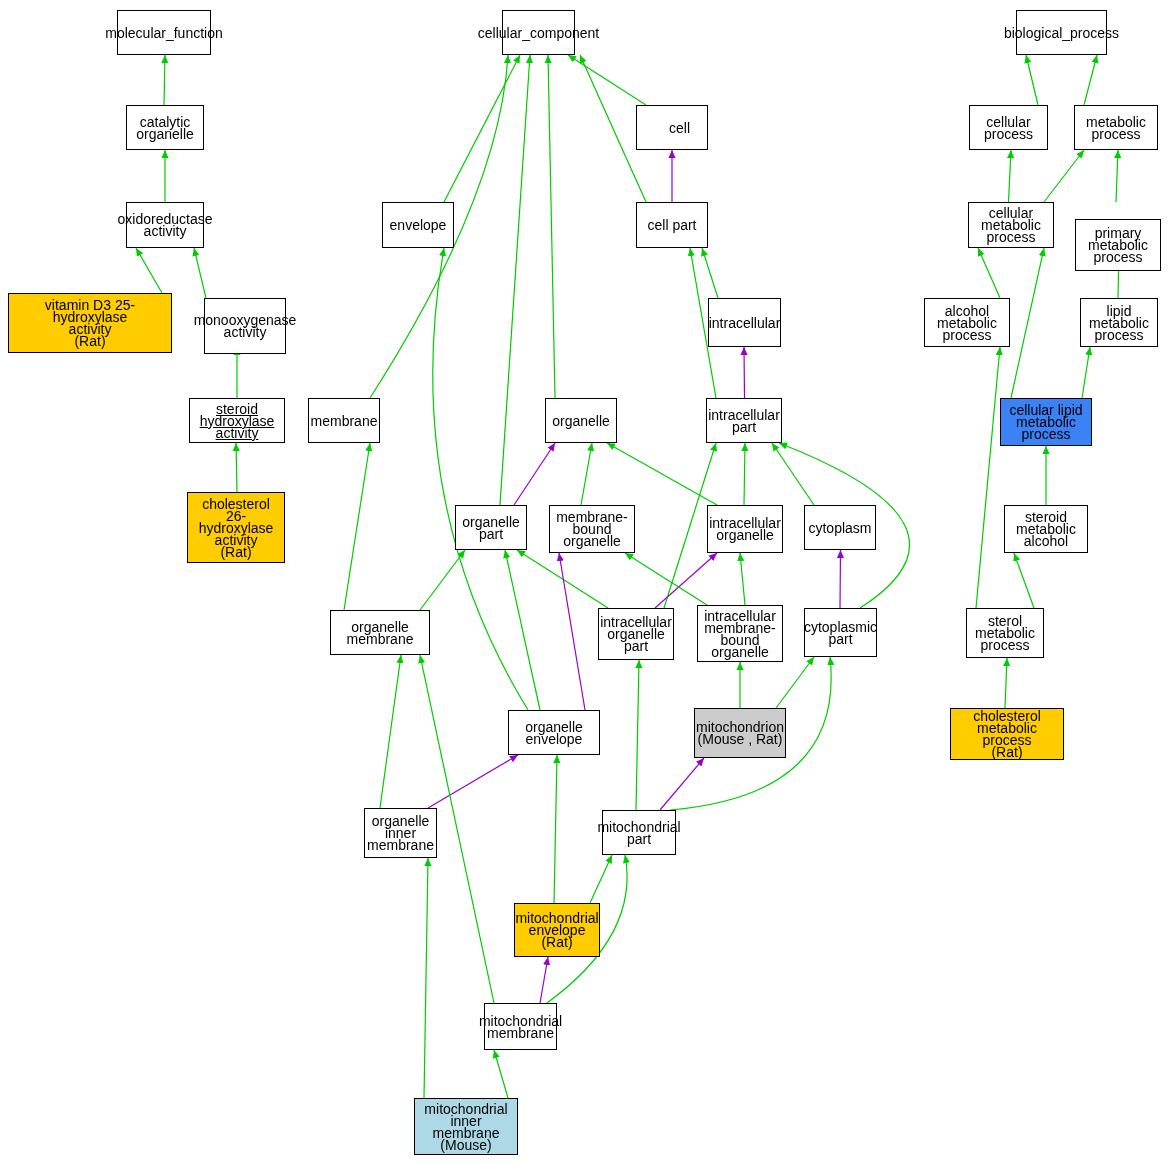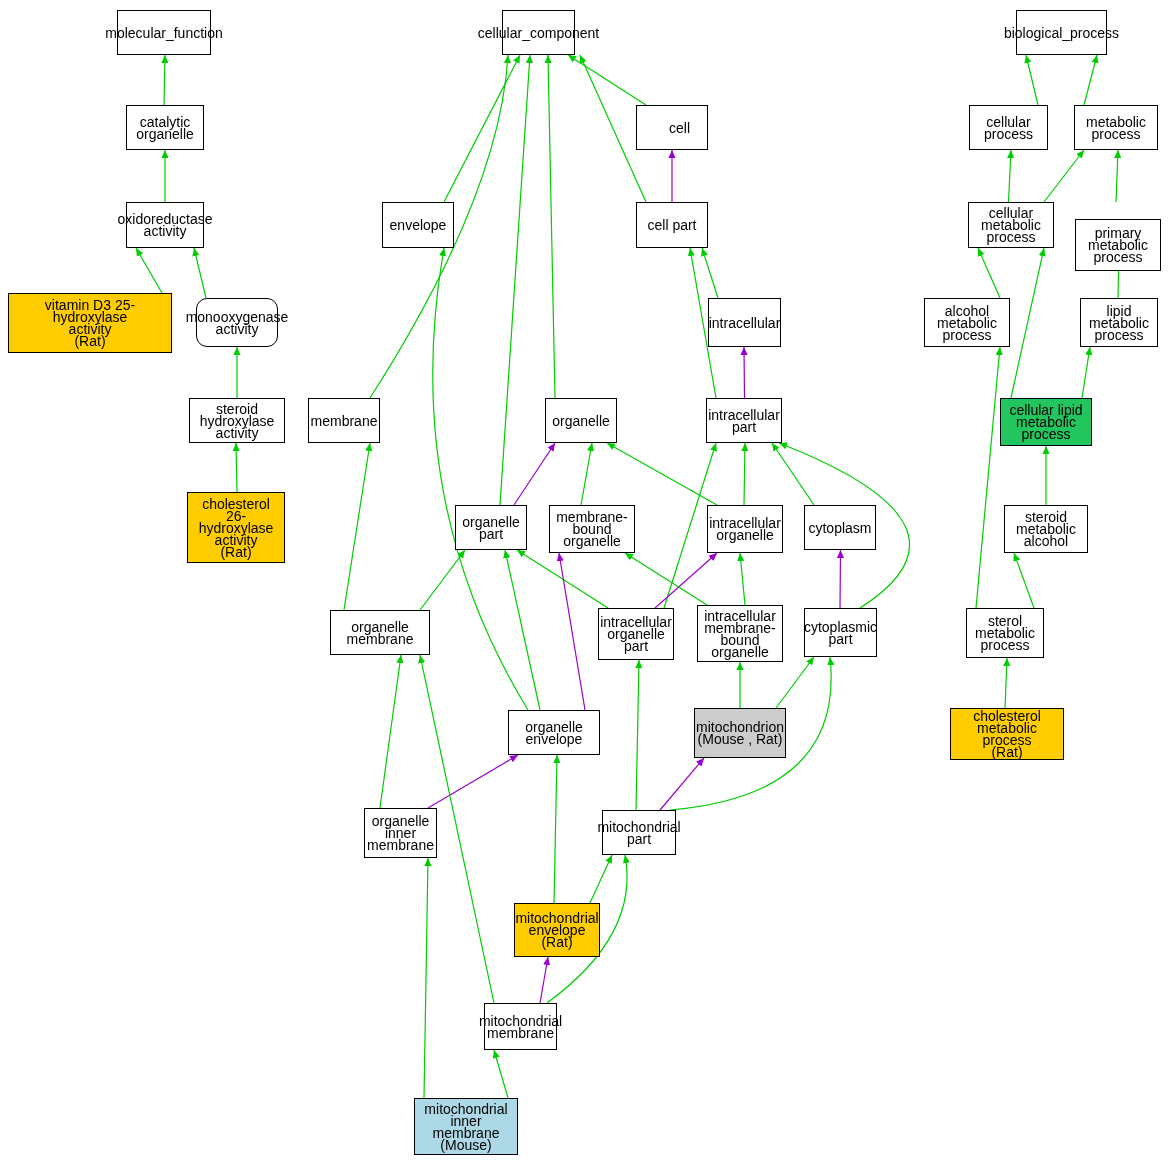--- a/index.html
+++ b/index.html
@@ -97,23 +97,23 @@
       <path d="M976,608 L1000,347" fill="none" stroke="#00cc00" stroke-width="1.2" marker-end="url(#ah-is_a)"></path>
       <path d="M1005,708 L1007,658" fill="none" stroke="#00cc00" stroke-width="1.2" marker-end="url(#ah-is_a)"></path>
     </svg>
     <div class="node" style="left: 117px; top: 10px; width: 94px; height: 45px; background: rgb(255, 255, 255);">molecular_function</div>
     <div class="node" style="left: 126px; top: 105px; width: 78px; height: 45px; background: rgb(255, 255, 255);">catalytic organelle</div>
     <div class="node" style="left: 126px; top: 202px; width: 78px; height: 46px; background: rgb(255, 255, 255);">oxidoreductase
 activity</div>
     <div class="node" style="left: 8px; top: 293px; width: 164px; height: 60px; background: rgb(255, 204, 0);">vitamin D3 25-hydroxylase
 activity
 (Rat)</div>
-    <div class="node" style="left: 196px; top: 298px; width: 82px; height: 49px; background: rgb(255, 255, 255); border-radius: 11px;">monooxygenase
+    <div class="node" style="left: 204px; top: 298px; width: 82px; height: 56px; background: rgb(255, 255, 255);">monooxygenase
 activity</div>
-    <div class="node" style="left: 189px; top: 398px; width: 96px; height: 45px; background: rgb(255, 255, 255);">steroid hydroxylase
+    <div class="node" style="left: 189px; top: 398px; width: 96px; height: 45px; background: rgb(255, 255, 255); text-decoration: underline;">steroid hydroxylase
 activity</div>
     <div class="node" style="left: 187px; top: 492px; width: 98px; height: 71px; background: rgb(255, 204, 0);">cholesterol
 26-hydroxylase
 activity
 (Rat)</div>
     <div class="node" style="left: 502px; top: 10px; width: 73px; height: 45px; background: rgb(255, 255, 255);">cellular_component</div>
     <div class="node" style="left: 636px; top: 105px; width: 72px; height: 45px; background: rgb(255, 255, 255); padding-left: 16px;">cell</div>
     <div class="node" style="left: 382px; top: 202px; width: 72px; height: 46px; background: rgb(255, 255, 255);">envelope</div>
     <div class="node" style="left: 636px; top: 202px; width: 72px; height: 46px; background: rgb(255, 255, 255);">cell part</div>
     <div class="node" style="left: 708px; top: 298px; width: 73px; height: 49px; background: rgb(255, 255, 255);">intracellular</div>
@@ -154,21 +154,21 @@
     <div class="node" style="left: 969px; top: 105px; width: 79px; height: 45px; background: rgb(255, 255, 255);">cellular process</div>
     <div class="node" style="left: 1074px; top: 105px; width: 84px; height: 45px; background: rgb(255, 255, 255);">metabolic process</div>
     <div class="node" style="left: 968px; top: 202px; width: 86px; height: 46px; background: rgb(255, 255, 255);">cellular metabolic
 process</div>
     <div class="node" style="left: 1075px; top: 202px; width: 86px; height: 52px; background: rgb(255, 255, 255); margin-top: 17px;">primary metabolic
 process</div>
     <div class="node" style="left: 924px; top: 298px; width: 86px; height: 49px; background: rgb(255, 255, 255);">alcohol metabolic
 process</div>
     <div class="node" style="left: 1080px; top: 298px; width: 78px; height: 49px; background: rgb(255, 255, 255);">lipid metabolic
 process</div>
-    <div class="node" style="left: 1000px; top: 398px; width: 92px; height: 48px; background: #22c55e;">cellular lipid
+    <div class="node" style="left: 1000px; top: 398px; width: 92px; height: 48px; background: #3b82f6;">cellular lipid
 metabolic process</div>
     <div class="node" style="left: 1004px; top: 505px; width: 84px; height: 48px; background: rgb(255, 255, 255);">steroid metabolic
 alcohol</div>
     <div class="node" style="left: 966px; top: 608px; width: 78px; height: 50px; background: rgb(255, 255, 255);">sterol metabolic
 process</div>
     <div class="node" style="left: 950px; top: 708px; width: 114px; height: 52px; background: rgb(255, 204, 0);">cholesterol
 metabolic process
 (Rat)</div>
   </div>
 

